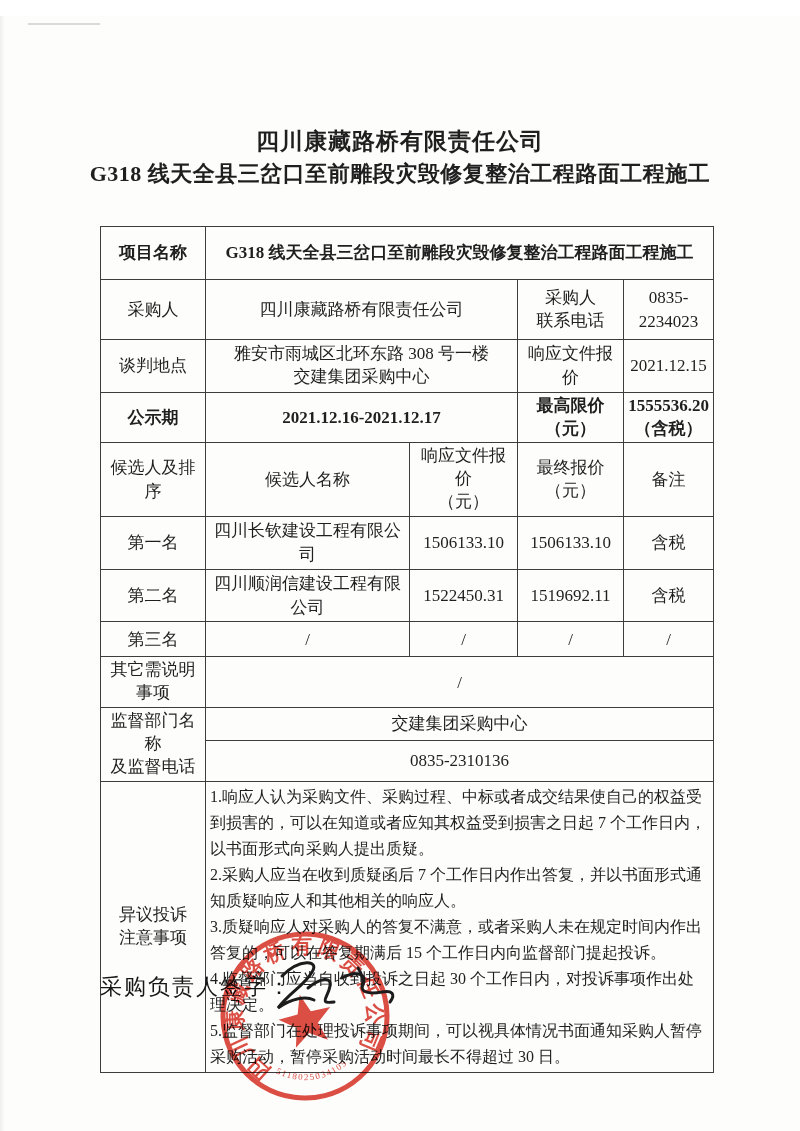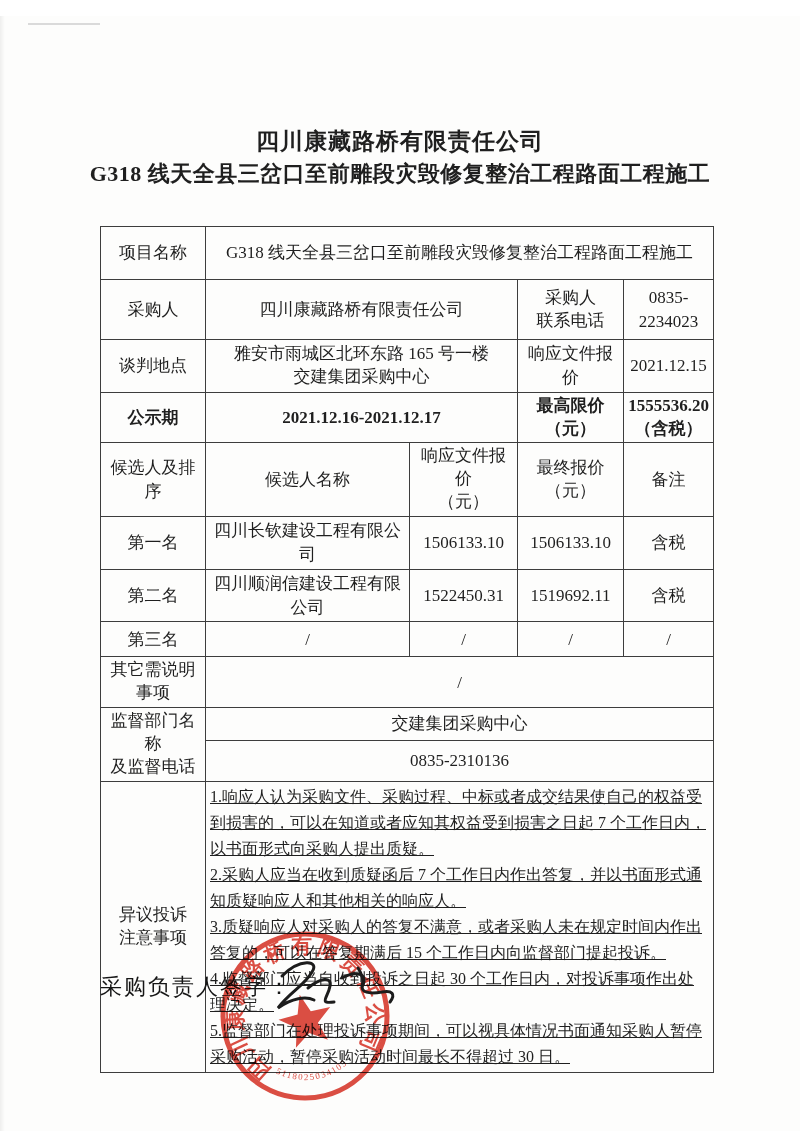--- a/index.html
+++ b/index.html
@@ -26,28 +26,27 @@
     position:absolute;left:100px;top:210px;
     width:613px;border-collapse:collapse;table-layout:fixed;
   }
   table.doc td{
     border:1.6px solid #3d3d3d;
     text-align:center;vertical-align:middle;
     font-size:17px;line-height:1.4;
     padding:2px 4px;
     overflow:hidden;
   }
-  tr.r1{height:53px;} tr.r2{height:60px;} tr.r3{height:45px;} tr.r4{height:42px;font-weight:bold;}
+  tr.r1{height:53px;font-weight:bold;} tr.r2{height:60px;} tr.r3{height:45px;} tr.r4{height:42px;font-weight:bold;}
   tr.r5{height:42px;} tr.r6{height:45px;} tr.r7{height:40px;} tr.r8{height:35px;padding-left:12px;}
   tr.r9{height:43px;} tr.r10a{height:32px;} tr.r10b{height:40px;} tr.r11{height:265px;}
   .two-line span{display:block;line-height:1.35;}
   td.notice-cell{
     text-align:left;vertical-align:top;
     padding:14px 8px 10px 10px;
-    text-decoration:underline;
   }
   .notice-item{font-size:16px;line-height:26px;margin:0;text-align:left;}
 
   
   .sign-label{
     position:absolute;left:100px;top:956px;
     font-size:22px;letter-spacing:2px;color:#161616;
   }
   .signature-svg{position:absolute;left:262px;top:934px;z-index:6;}
   .stamp-svg{
@@ -89,21 +88,21 @@
       <td class="two-line">
         <span>采购人</span>
         <span>联系电话</span>
       </td>
       <td>0835-2234023</td>
     </tr>
 
     <tr class="r3">
       <td>谈判地点</td>
       <td colspan="2" class="two-line">
-        <span>雅安市雨城区北环东路 165 号一楼</span>
+        <span>雅安市雨城区北环东路 308 号一楼</span>
         <span>交建集团采购中心</span>
       </td>
       <td>响应文件报价</td>
       <td>2021.12.15</td>
     </tr>
 
     <tr class="r4">
       <td>公示期</td>
       <td colspan="2">2021.12.16-2021.12.17</td>
       <td class="two-line">

